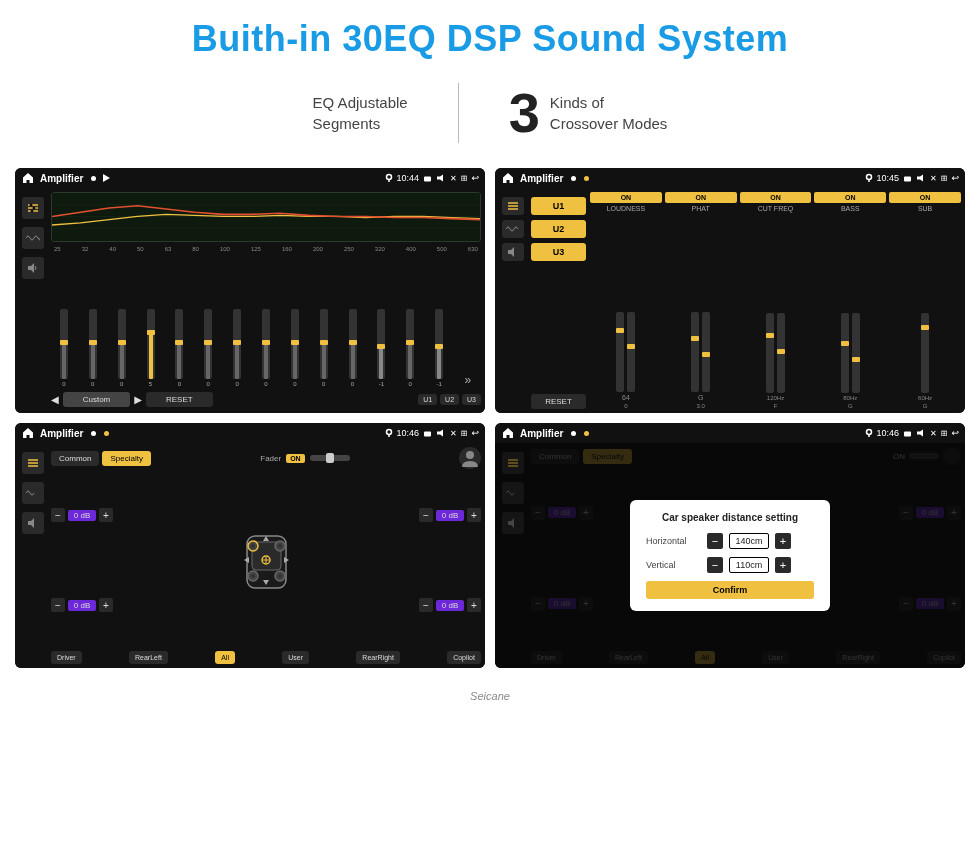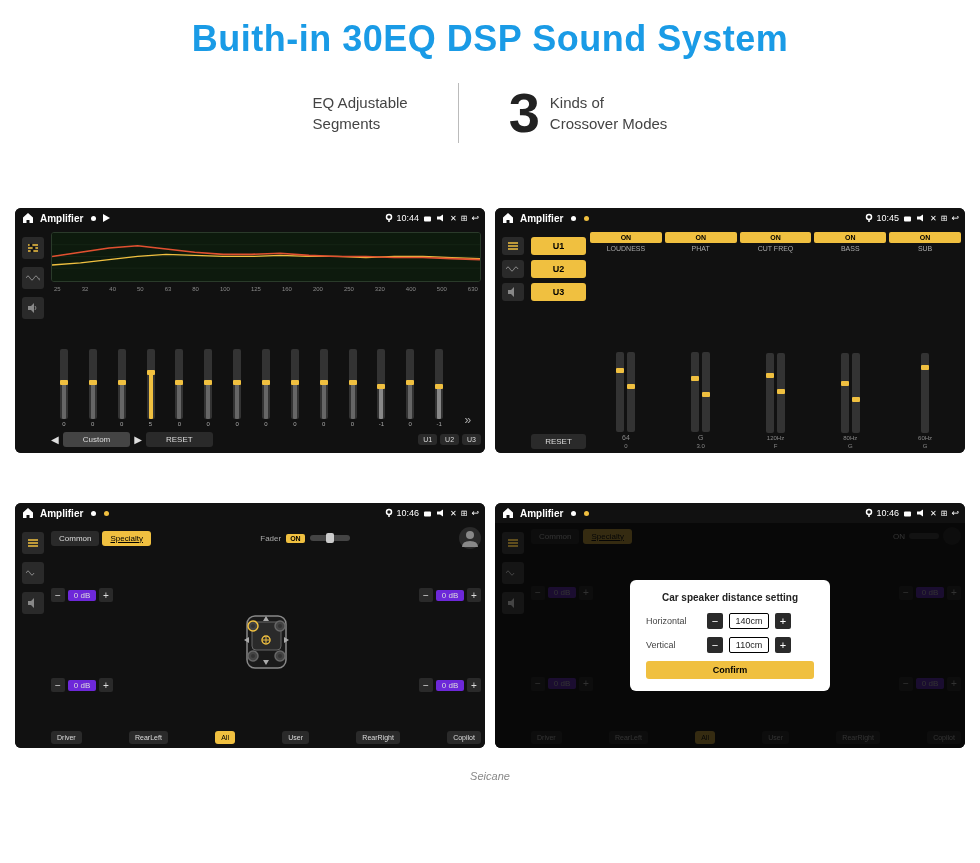--- a/index.html
+++ b/index.html
@@ -58,21 +58,20 @@
       gap: 10px;
       padding: 5px 15px 20px;
     }
 
     .screen-box {
       background: #1a1a1a;
       border-radius: 6px;
       overflow: hidden;
       position: relative;
       height: 245px;
-      margin-top: 40px;
     }
 
     
     .status-bar {
       background: #111;
       display: flex;
       align-items: center;
       justify-content: space-between;
       padding: 3px 6px;
       height: 20px;
@@ -364,21 +363,20 @@
     .speaker-tab {
       background: #2a2a2a;
       border-radius: 3px;
       color: #ddd;
       font-size: 8px;
       padding: 3px 8px;
     }
     .speaker-tab-active {
       background: #f0c040;
       color: #000;
-      text-decoration: underline;
     }
     .fader-row {
       display: flex;
       align-items: center;
       gap: 5px;
       justify-content: flex-end;
     }
     .fader-label {
       color: #aaa;
       font-size: 8px;

